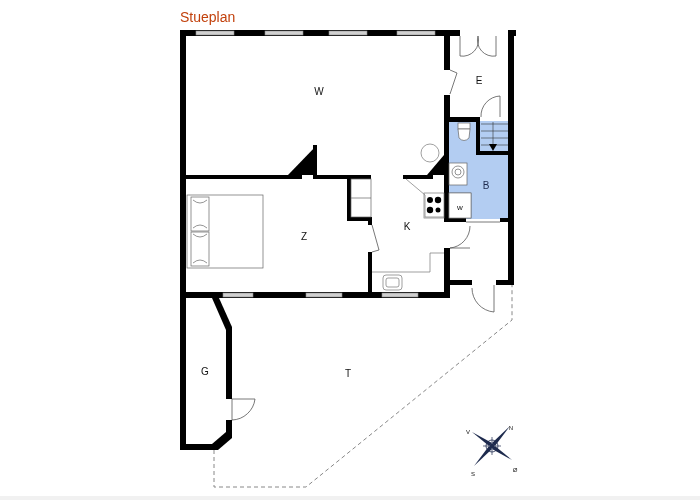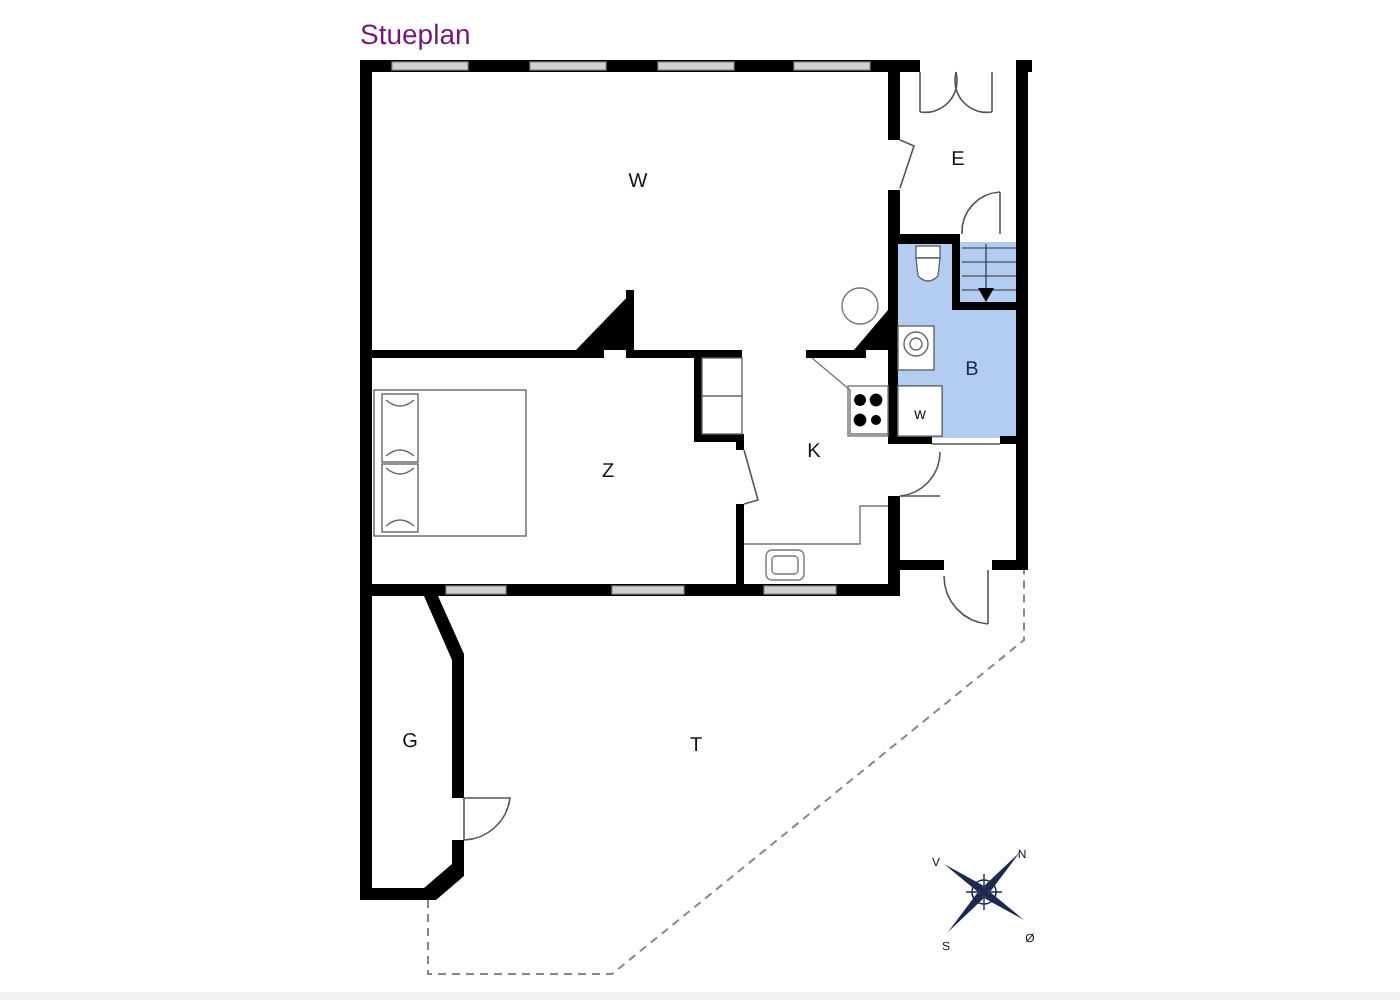--- a/index.html
+++ b/index.html
@@ -1,17 +1,17 @@
 <!DOCTYPE html>
 <html><head>
 <meta charset="utf-8">
 <style>
   html, body { margin: 0; padding: 0; background: #ffffff; }
   body { width: 700px; height: 500px; position: relative; overflow: hidden; font-family: "Liberation Sans", sans-serif; }
-  .title { position: absolute; left: 180px; top: 9px; font-size: 14px; color: #701a75; }
+  .title { position: absolute; left: 180px; top: 9px; font-size: 14px; color: #c2410c; }
   svg.plan { position: absolute; left: 0; top: 0; }
   .room-label { position: absolute; font-size: 10px; color: #111; transform: translate(-50%, -50%); }
   .compass-label { position: absolute; font-size: 6px; color: #111; transform: translate(-50%, -50%); }
   .bottom-bar { position: absolute; left: 0; top: 496px; width: 700px; height: 4px; background: #f1f1f1; }
 </style>
 </head>
 <body>
 
 <div class="title">Stueplan</div>
 

